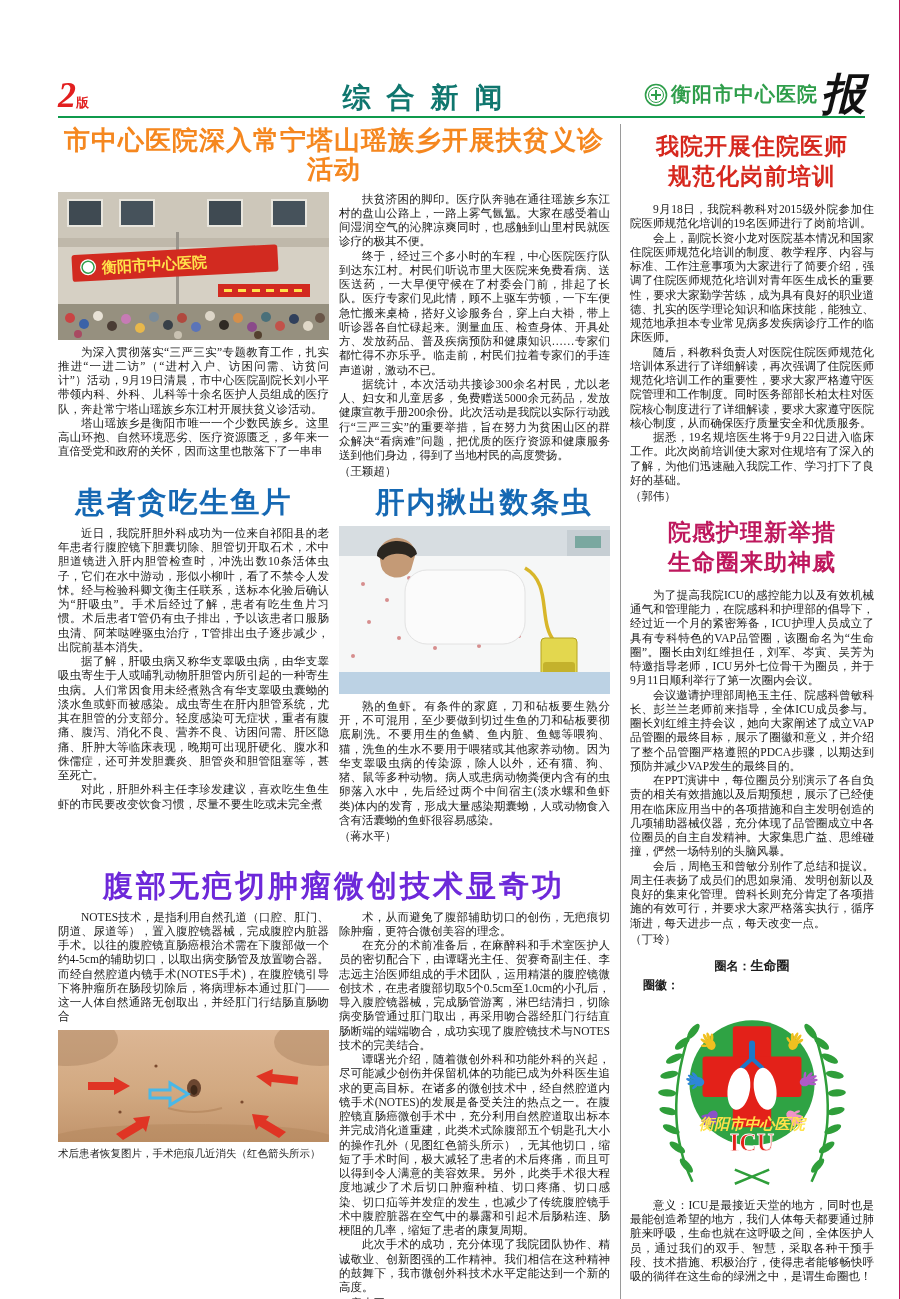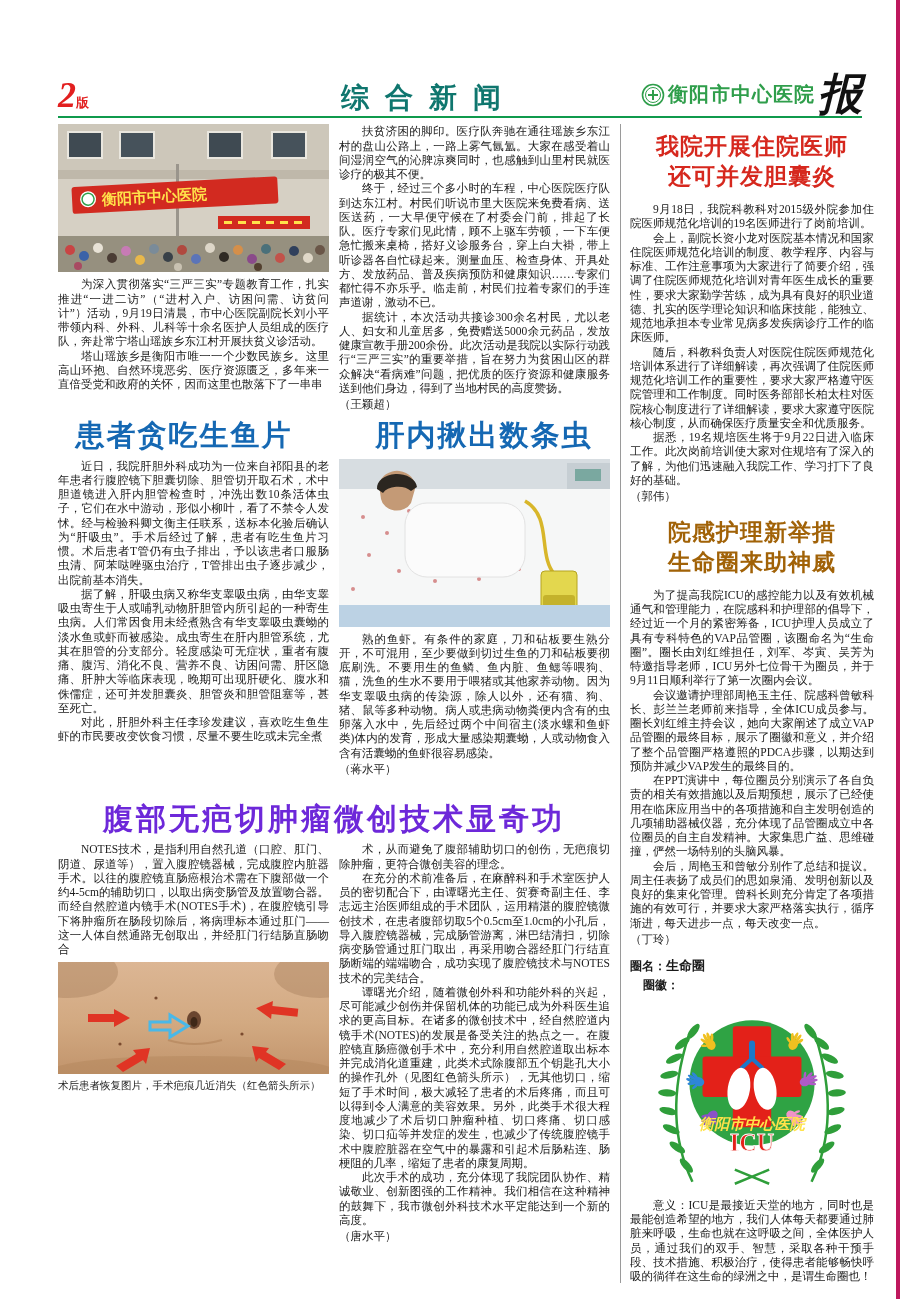--- a/index.html
+++ b/index.html
@@ -1,18 +1,18 @@
 <!DOCTYPE html>
 <html lang="zh"><head>
 <meta charset="utf-8">
 <style>
   html,body{margin:0;padding:0;background:#fff;}
   .page{position:relative;width:900px;height:1299px;background:#fff;overflow:hidden;
         font-family:"Liberation Serif","DejaVu Serif",serif;color:#1a1a1a;
-        border-right:4px solid #be185d;box-sizing:border-box;}
+        border-right:1px solid #be185d;box-sizing:border-box;}
   .content{margin:76px 34px 0 58px;}
   
   .masthead{display:flex;align-items:flex-end;border-bottom:2px solid #0f9a4c;padding-bottom:3px;}
   .edition{width:190px;border-bottom:2px solid #0f9a4c;padding-bottom:4px;margin-bottom:-5px;}
   .ed-num{font-size:36px;font-weight:bold;font-style:italic;color:#e21f1f;line-height:.8;}
   .ed-char{font-size:13px;color:#e21f1f;font-weight:bold;}
   .section-title{flex:1;text-align:center;font-family:"Liberation Sans","DejaVu Sans",sans-serif;
                  font-size:28px;font-weight:700;color:#0f766e;letter-spacing:16px;text-indent:16px;line-height:1.1;}
   .brand{width:268px;display:flex;align-items:center;justify-content:flex-end;gap:3px;}
   .brand-logo svg{display:block;}
@@ -32,25 +32,25 @@
   .photo svg{display:block;width:100%;height:auto;}
   .caption{font-size:10.5px;line-height:1.3;margin-top:3px;color:#222;}
   
   .hl{font-family:"Liberation Sans","DejaVu Sans",sans-serif;font-weight:700;text-align:center;}
   .hl-orange{color:#f5871f;font-size:26px;margin:2px 0 8px;letter-spacing:1px;line-height:1.1;}
   .hl-blue{color:#1568b3;font-size:29px;display:flex;margin:8px 0 8px;letter-spacing:2px;line-height:1.05;gap:48px;}
   .hl-blue span{flex:1;}
   .hl-pink{color:#6d28d9;font-size:30px;margin:26px 0 8px;letter-spacing:3px;line-height:1.05;}
   .hl-side{font-size:23px;line-height:1.3;margin:8px 0 10px;letter-spacing:1px;}
   .hl-red{color:#d6281e;}
-  .hl-green{color:#a16207;}
+  .hl-green{color:#be185d;}
   section{display:block;}
   .sec{margin-bottom:8px;}
   
-  .circle-name{margin-top:10px;font-size:12px;}
+  .circle-name{margin-top:10px;font-size:12px;text-align:center;}
   .circle-name .lbl{font-weight:bold;}
   .circle-name .val{font-family:"Liberation Sans","DejaVu Sans",sans-serif;font-weight:700;font-size:13px;}
   .emblem-lbl{font-size:12px;font-weight:bold;margin-top:2px;padding-left:13px;}
   .icu-logo{margin:4px auto 6px;width:212px;}
   .icu-logo svg{display:block;width:100%;height:auto;}
 </style>
 </head>
 <body>
 
 <div class="page">
@@ -72,20 +72,21 @@
         <span class="brand-name">衡阳市中心医院</span>
         <span class="brand-bao">报</span>
       </div>
     </header>
 
     <div class="body-grid">
 
       <div class="main-col">
 
         <section class="sec">
+          <h1 class="hl hl-orange">市中心医院深入常宁塔山瑶族乡开展扶贫义诊活动</h1>
           <div class="cols">
             <div class="col">
               <figure class="photo">
                 <svg viewBox="0 0 271 148" preserveAspectRatio="none">
                   <rect width="271" height="148" fill="#d6d0c4"></rect>
                   <rect y="0" width="271" height="50" fill="#cdc7ba"></rect>
                   <rect x="10" y="8" width="34" height="26" fill="#3f4a52" stroke="#e9e6de" stroke-width="2"></rect>
                   <rect x="62" y="8" width="34" height="26" fill="#46525b" stroke="#e9e6de" stroke-width="2"></rect>
                   <rect x="150" y="8" width="34" height="26" fill="#3f4a52" stroke="#e9e6de" stroke-width="2"></rect>
                   <rect x="214" y="8" width="34" height="26" fill="#46525b" stroke="#e9e6de" stroke-width="2"></rect>
@@ -249,21 +250,21 @@
             </div>
           </div>
         </section>
       </div>
 
       <aside class="side-col">
 
         <section>
           <h2 class="hl hl-side hl-red">
             <div>我院开展住院医师</div>
-            <div>还可并发胆囊炎</div>
+            <div>规范化岗前培训</div>
           </h2>
           <div>
               <p class="para">9月18日，我院科教科对2015级外院参加住院医师规范化培训的19名医师进行了岗前培训。</p>
               <p class="para">会上，副院长资小龙对医院基本情况和国家住院医师规范化培训的制度、教学程序、内容与标准、工作注意事项为大家进行了简要介绍，强调了住院医师规范化培训对青年医生成长的重要性，要求大家勤学苦练，成为具有良好的职业道德、扎实的医学理论知识和临床技能，能独立、规范地承担本专业常见病多发疾病诊疗工作的临床医师。</p>
               <p class="para">随后，科教科负责人对医院住院医师规范化培训体系进行了详细解读，再次强调了住院医师规范化培训工作的重要性，要求大家严格遵守医院管理和工作制度。同时医务部部长柏太柱对医院核心制度进行了详细解读，要求大家遵守医院核心制度，从而确保医疗质量安全和优质服务。</p>
               <p class="para">据悉，19名规培医生将于9月22日进入临床工作。此次岗前培训使大家对住规培有了深入的了解，为他们迅速融入我院工作、学习打下了良好的基础。</p>
             </div>
           <div class="byline">（郭伟）</div>
         </section>
 

